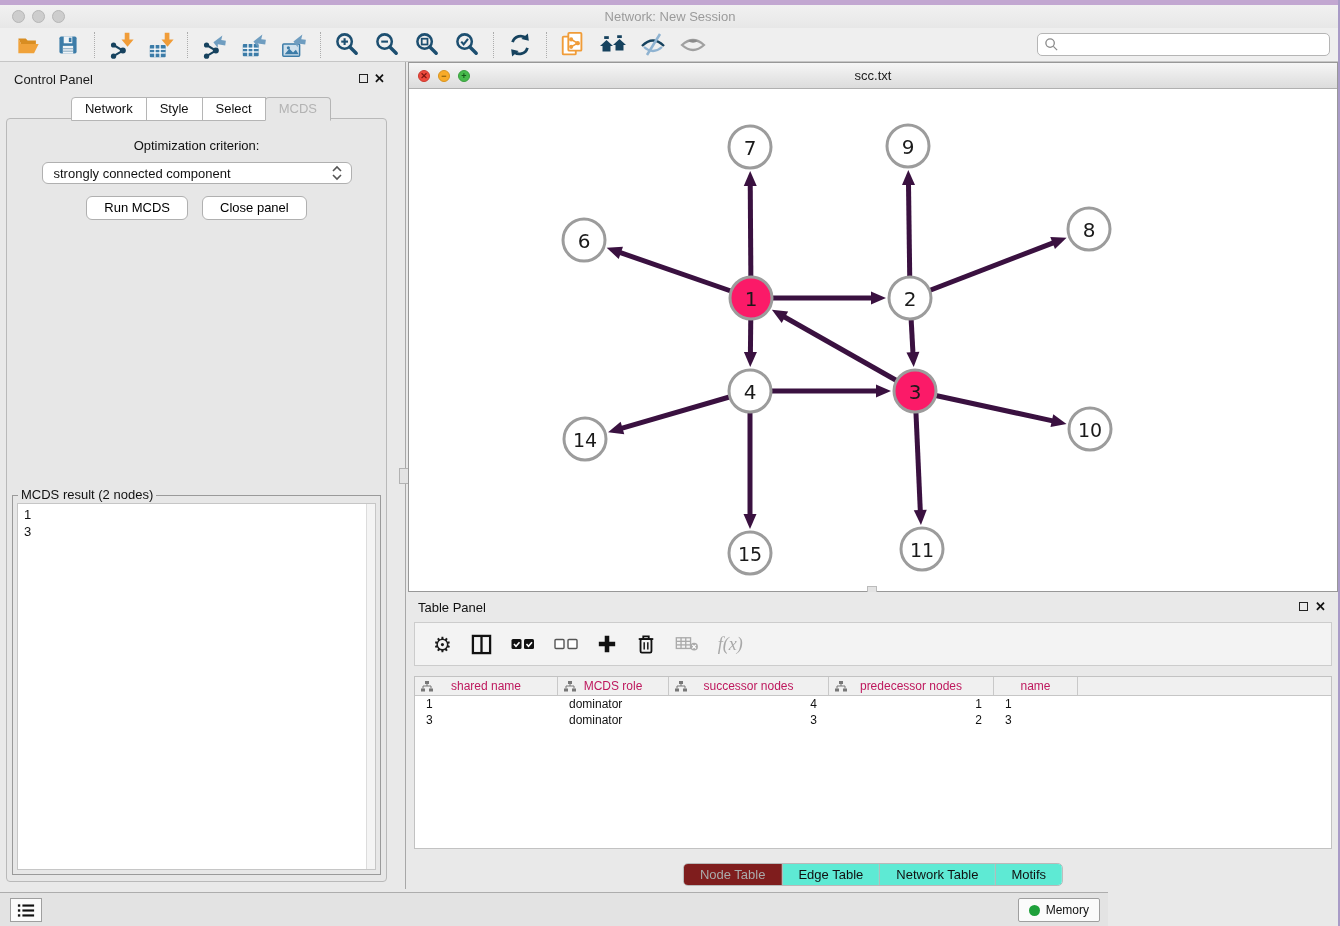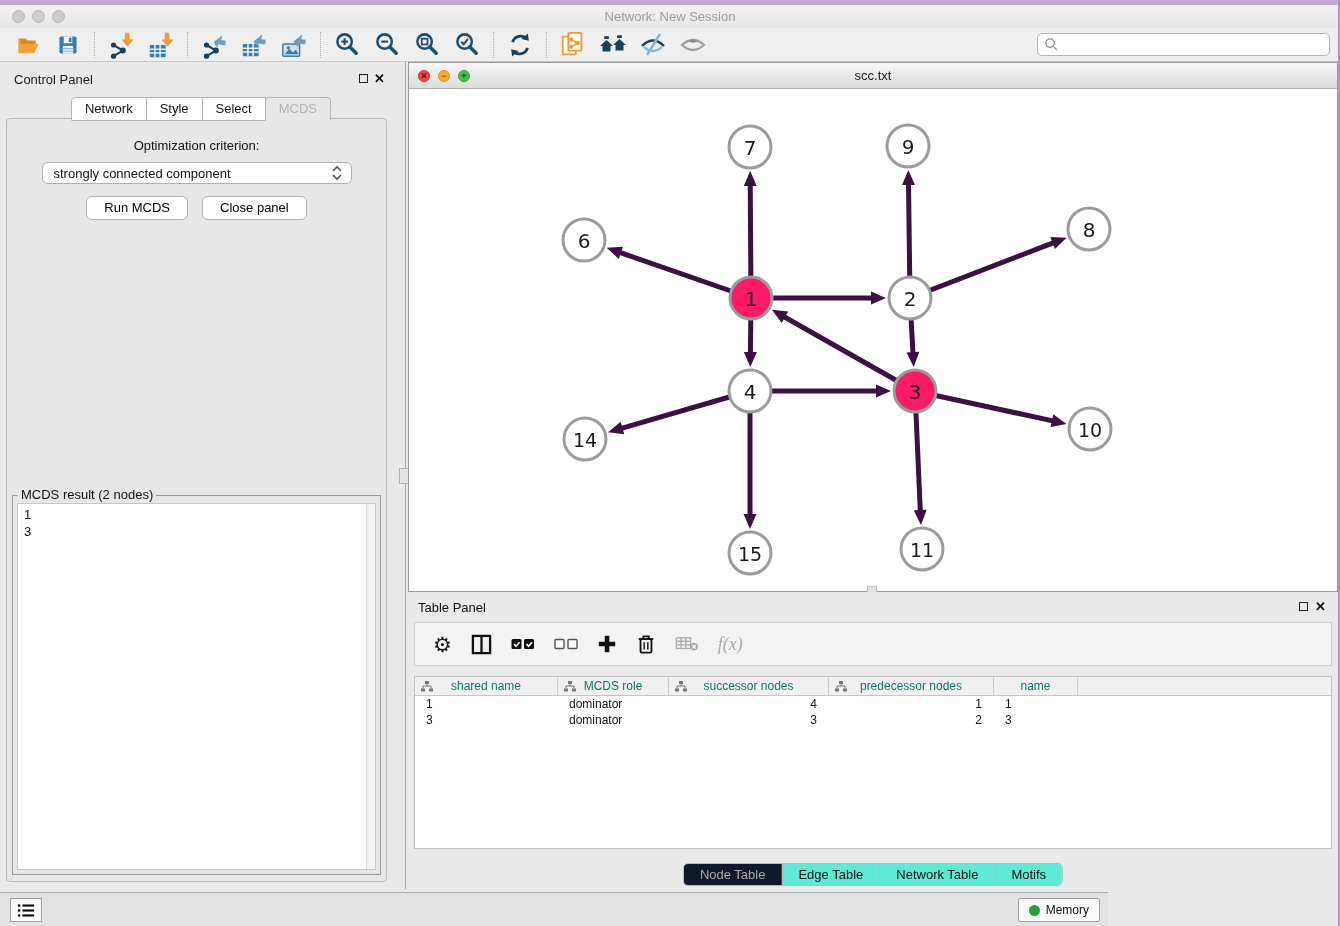--- a/index.html
+++ b/index.html
@@ -56,29 +56,29 @@
 
   
   .table-panel { position:absolute; left:408px; top:592px; width:930px; height:297px; background:#e9e9e9; }
   .tp-header-title { position:absolute; left:10px; top:8px; font-size:13px; }
   .tp-toolbar { position:absolute; left:6px; top:30px; width:918px; height:44px; background:#f3f3f3; border:1px solid #ccc; display:flex; align-items:center; gap:19px; padding-left:18px; }
   .tp-tool { display:flex; align-items:center; justify-content:center; }
   .gear-glyph { font-size:21px; color:#1a1a1a; line-height:1; }
   .fx-glyph { font-family:"Liberation Serif",serif; font-style:italic; font-size:18px; color:#a8a8a8; }
   .tbl-wrap { position:absolute; left:6px; top:84px; width:918px; height:173px; background:#fff; border:1px solid #c2c2c2; }
   .tbl-head { display:flex; height:19px; background:#f0f0f0; border-bottom:1px solid #c6c6c6; }
-  .th-cell { position:relative; display:flex; align-items:center; justify-content:center; font-size:12px; color:#0f766e; border-right:1px solid #c9c9c9; }
+  .th-cell { position:relative; display:flex; align-items:center; justify-content:center; font-size:12px; color:#be185d; border-right:1px solid #c9c9c9; }
   .th-cell .tree-ic { position:absolute; left:6px; top:4px; }
   .th-fill { flex:1; border-right:none !important; }
   .tbl-row { display:flex; height:16px; font-size:12px; }
   .td-cell { overflow:hidden; white-space:nowrap; }
   .seg { position:absolute; top:271px; left:50%; transform:translateX(-50%); display:flex; height:23px; background:#fff; border:1px solid #b9b9b9; border-radius:5px; overflow:hidden; }
   .seg-tab { display:flex; align-items:center; padding:0 16px; font-size:13px; border-left:1px solid #b9b9b9; background:#5eead4; }
   .seg-tab:first-child { border-left:none; }
-  .seg-tab.active { background:#0f172a; color:#aaaaaa; }
+  .seg-tab.active { background:#7f1d1d; color:#aaaaaa; }
 
   
   .statusbar { position:absolute; left:0; bottom:0; width:1108px; height:34px; background:#e3e3e3; border-top:1px solid #adadad; }
   .sb-left-btn { position:absolute; left:10px; top:5px; width:32px; height:24px; background:#fbfbfb; border:1px solid #9f9f9f; display:flex; align-items:center; justify-content:center; }
   .sb-mem-btn { position:absolute; right:8px; top:5px; height:24px; background:#fbfbfb; border:1px solid #9f9f9f; border-radius:2px; display:flex; align-items:center; gap:6px; padding:0 10px; font-size:12px; }
   .mem-dot { width:11px; height:11px; border-radius:50%; background:#1ea03a; }
 </style>
 </head>
 <body>
 

